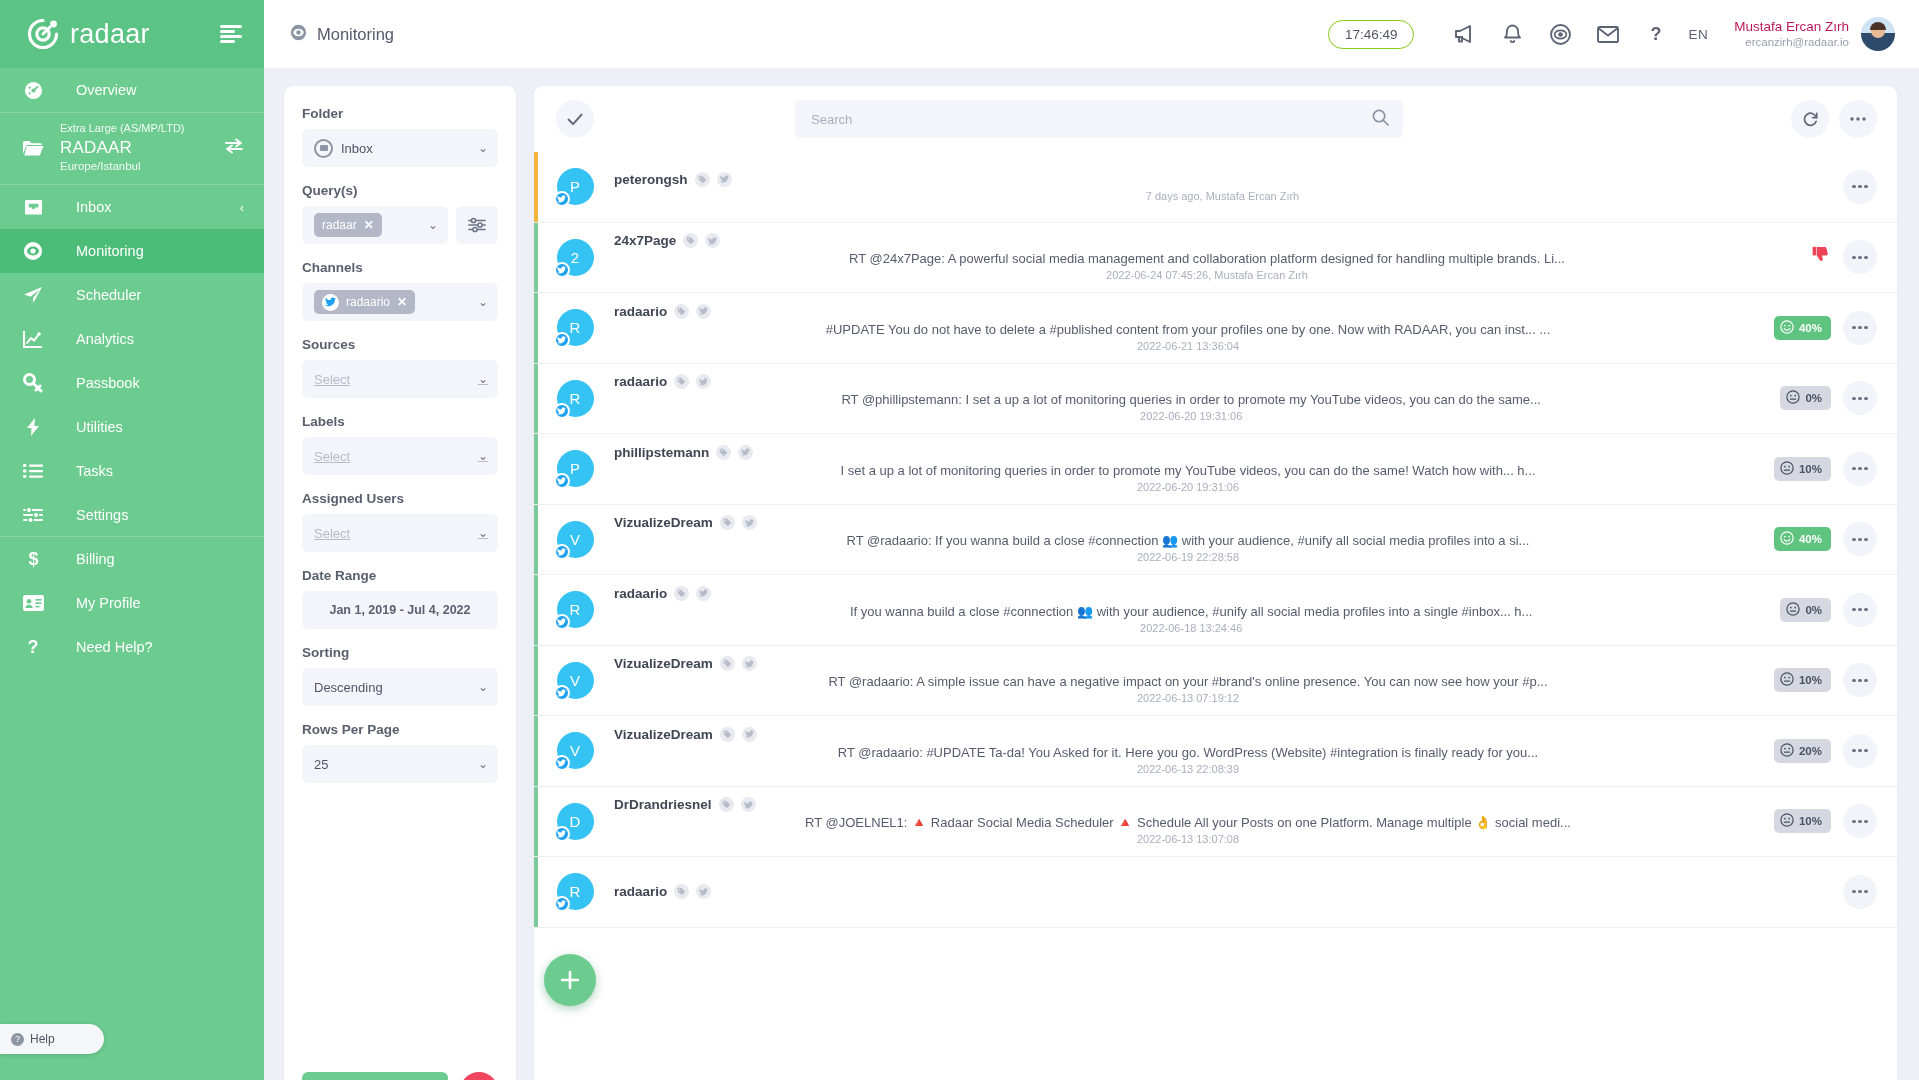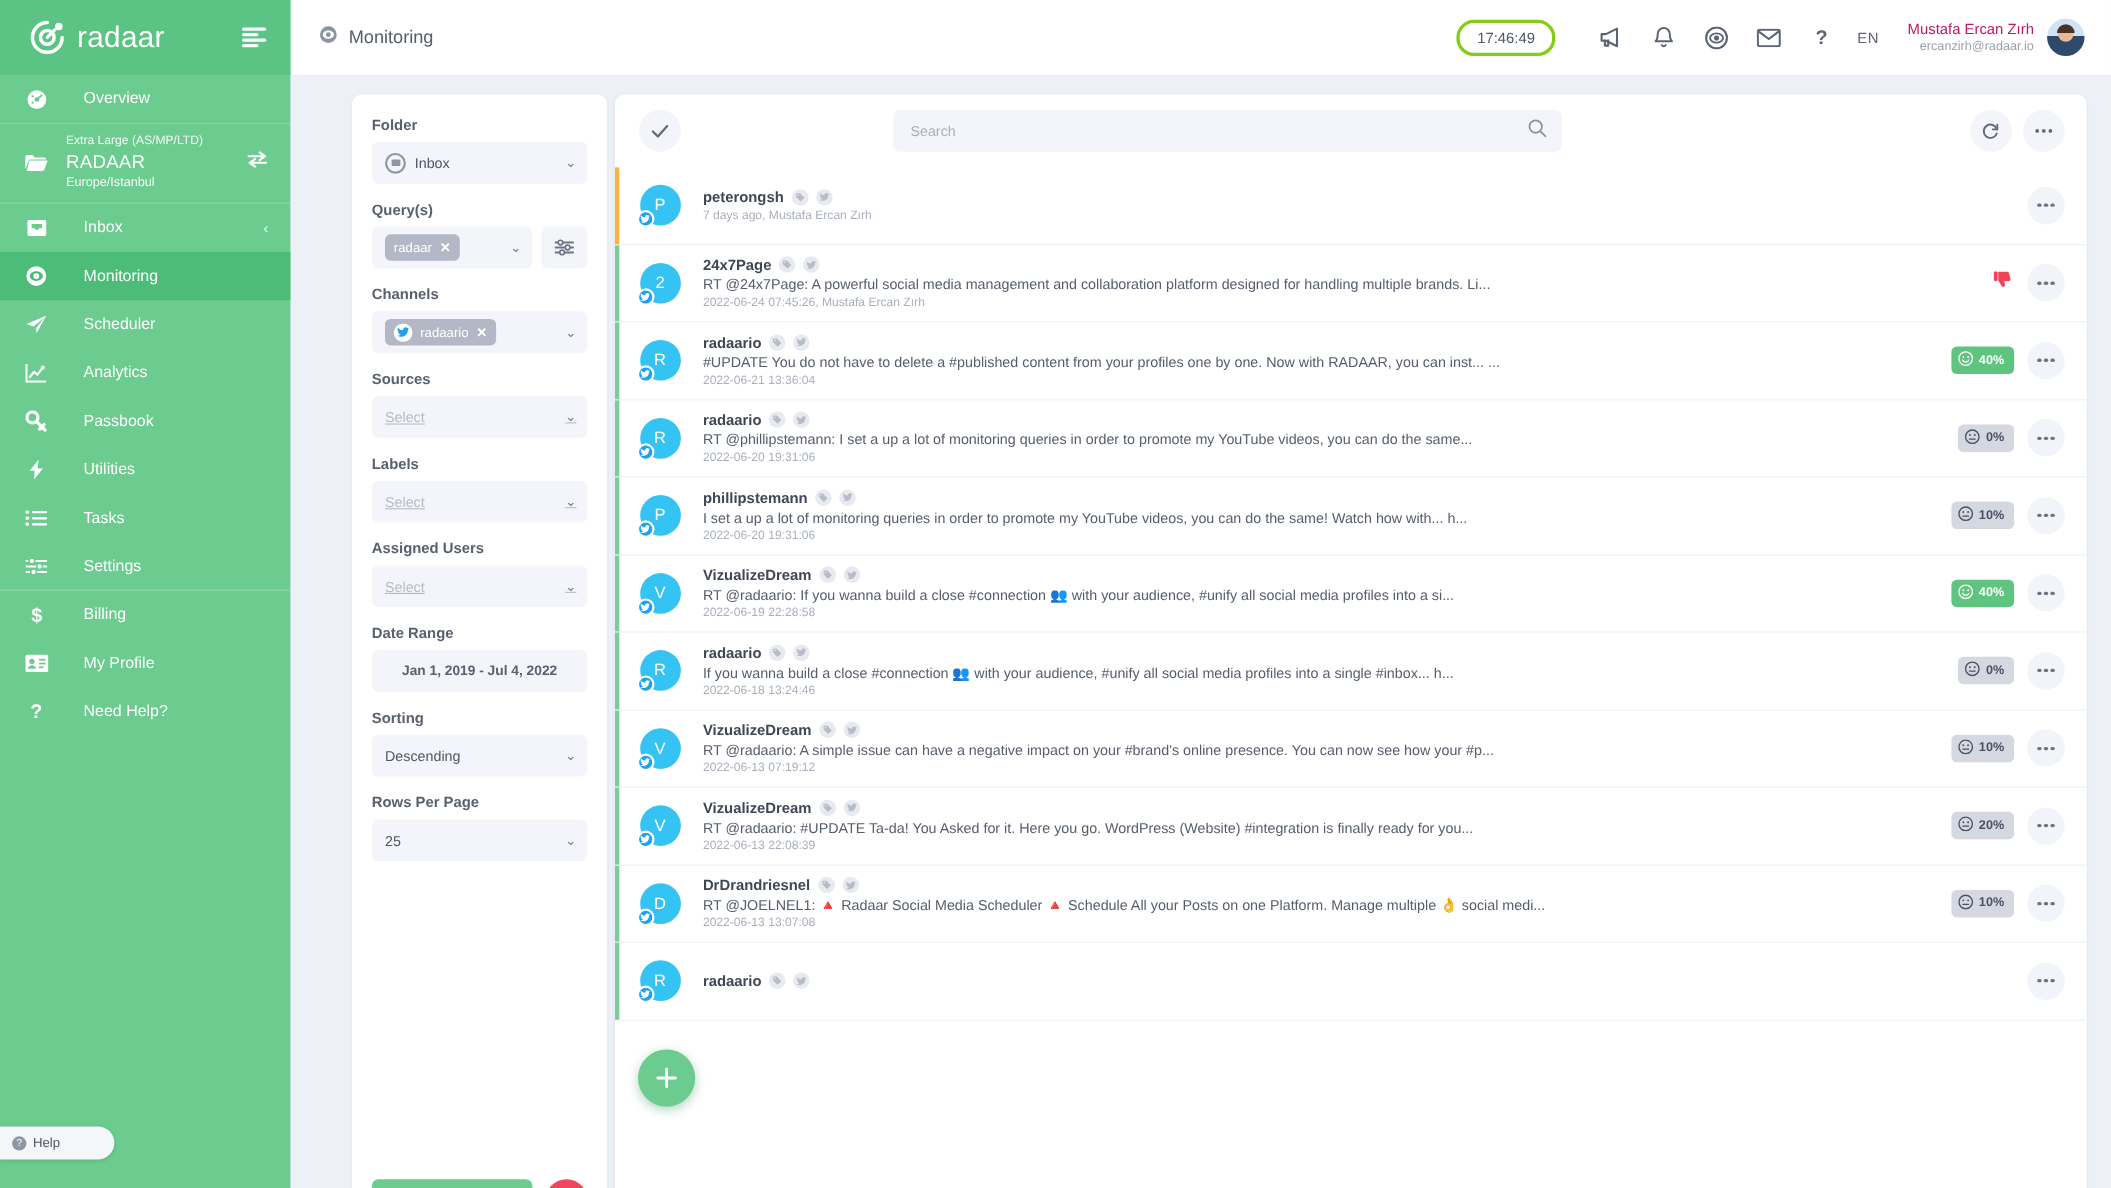--- a/index.html
+++ b/index.html
@@ -75,21 +75,21 @@
   #right { flex: 1; height: 1080px; display: flex; flex-direction: column; min-width: 0; }
 
   #topbar {
     height: 68px; flex: 0 0 68px; background: #fff;
     display: flex; align-items: center; padding: 0 24px 0 26px;
     position: relative; z-index: 10;
   }
   .page-title { display: flex; align-items: center; gap: 10px; color: #545b6b; font-size: 16.5px; }
   .topbar-right { margin-left: auto; display: flex; align-items: center; gap: 0px; }
   .clock-pill {
-    border: 3px solid #84cc16; border-radius: 16px; padding: 6px 16px;
+    border: 1px solid #84cc16; border-radius: 16px; padding: 6px 16px;
     font-size: 13.5px; color: #4f5666; margin-right: 26px;
   }
   .tb-ico { width: 48px; display: flex; align-items: center; justify-content: center;
             color: #5b6375; cursor: pointer; }
   .tb-lang { font-size: 13.5px; color: #5b6375; padding: 0 16px 0 8px; cursor: pointer; letter-spacing:.5px;}
   .user-block { display: flex; align-items: center; gap: 12px; margin-left: 10px; cursor: pointer; }
   .user-texts { text-align: right; line-height: 1.3; }
   .user-name { font-size: 13.5px; color: #be185d; }
   .user-mail { font-size: 11.5px; color: #9aa1ae; }
   .avatar {
@@ -99,21 +99,21 @@
   }
   .avatar::after {
     content:""; position:absolute; left:50%; top:7px; transform:translateX(-50%);
     width: 14px; height: 14px; border-radius: 50%; background:#e8bb96;
   }
   .avatar::before {
     content:""; position:absolute; left:50%; top:5px; transform:translateX(-50%);
     width: 16px; height: 8px; border-radius: 8px 8px 0 0; background:#4a3326; z-index:2;
   }
 
-  #content { flex: 1; display: flex; gap: 7px; padding: 18px 22px 0 20px; min-height:0; position:relative;margin-left:36px; }
+  #content { flex: 1; display: flex; gap: 18px; padding: 18px 22px 0 20px; min-height:0; position:relative; }
 
   
   #filter-panel {
     width: 232px; flex: 0 0 232px; background: #fff; border-radius: 9px;
     padding: 20px 18px 0 18px; display: flex; flex-direction: column;
     box-shadow: 0 1px 3px rgba(30,40,70,.05);
     height: 1044px;
   }
   .f-label { font-size: 13.5px; font-weight: bold; color: #585f6d; margin-bottom: 8px; }
   .f-group { margin-bottom: 16px; }
@@ -200,21 +200,21 @@
   .msg-avatar {
     width: 37px; height: 37px; border-radius: 50%;
     background: #35c3f3; color: #fff; font-size: 15px;
     display: flex; align-items: center; justify-content: center; position: relative;
   }
   .msg-avatar .net-badge {
     position: absolute; left: -3px; bottom: -2px; width: 16px; height: 16px;
     border-radius: 50%; background: #1da1f2; border: 2px solid #fff;
     display: flex; align-items: center; justify-content: center;
   }
-  .msg-body { flex: 1; min-width: 0; padding-left: 10px; }
+  .msg-body { flex: 1; min-width: 0; padding-left: 10px; text-align: center; }
   .msg-head { display: flex; align-items: center; gap: 7px; }
   .msg-user { font-size: 13.5px; color: #3f4654; font-weight: bold; }
   .mini-ico {
     width: 15px; height: 15px; border-radius: 50%; background: #e8eaf0;
     display: flex; align-items: center; justify-content: center; flex: 0 0 15px;
   }
   .msg-text {
     font-size: 13px; color: #555d6c; margin-top: 3px;
     white-space: nowrap; overflow: hidden; text-overflow: ellipsis;
   }

